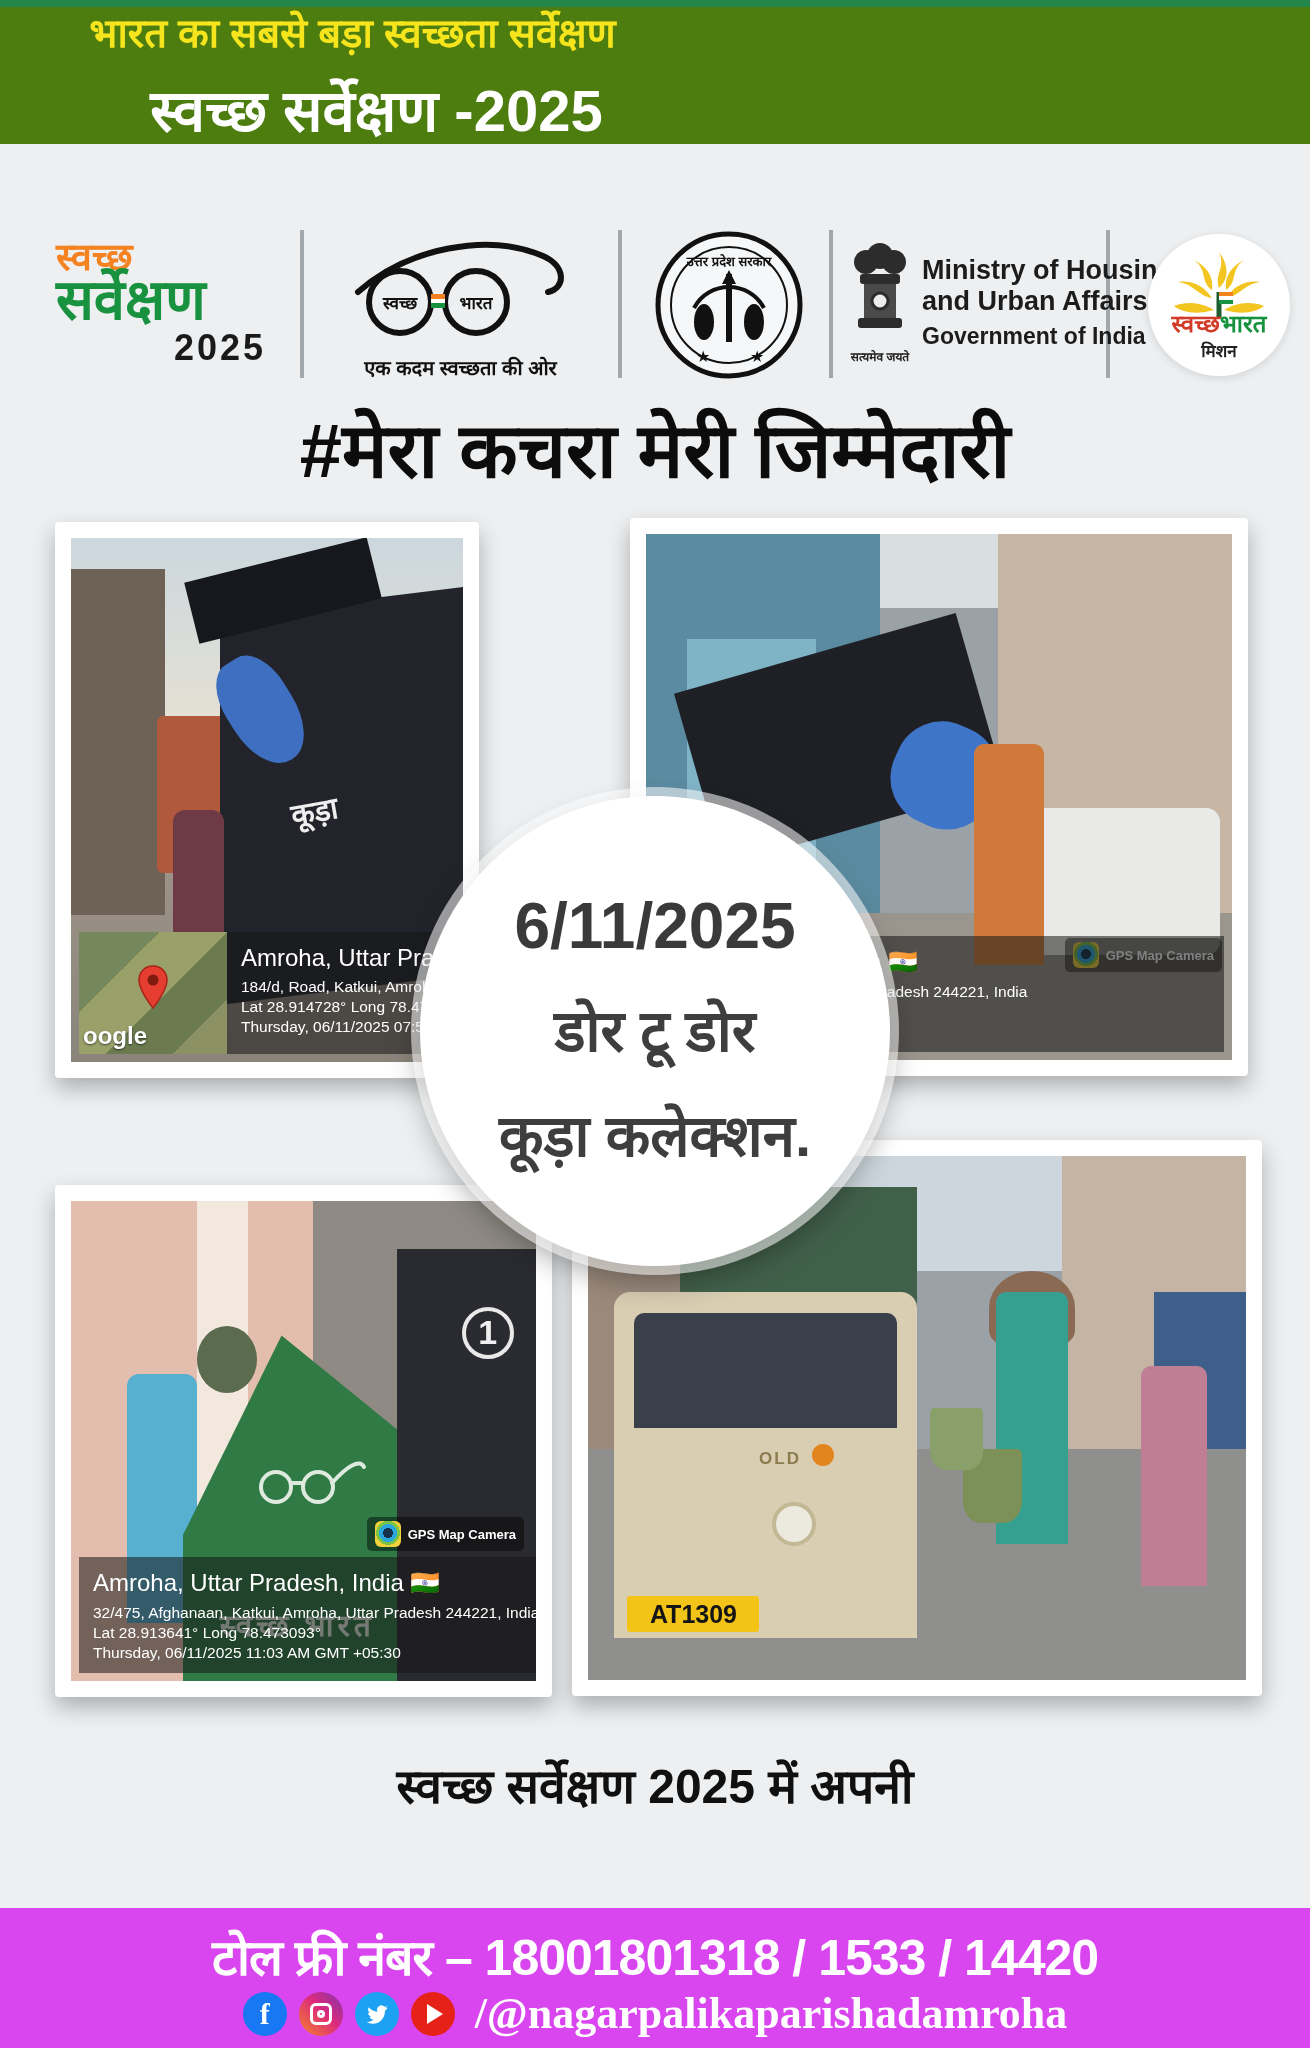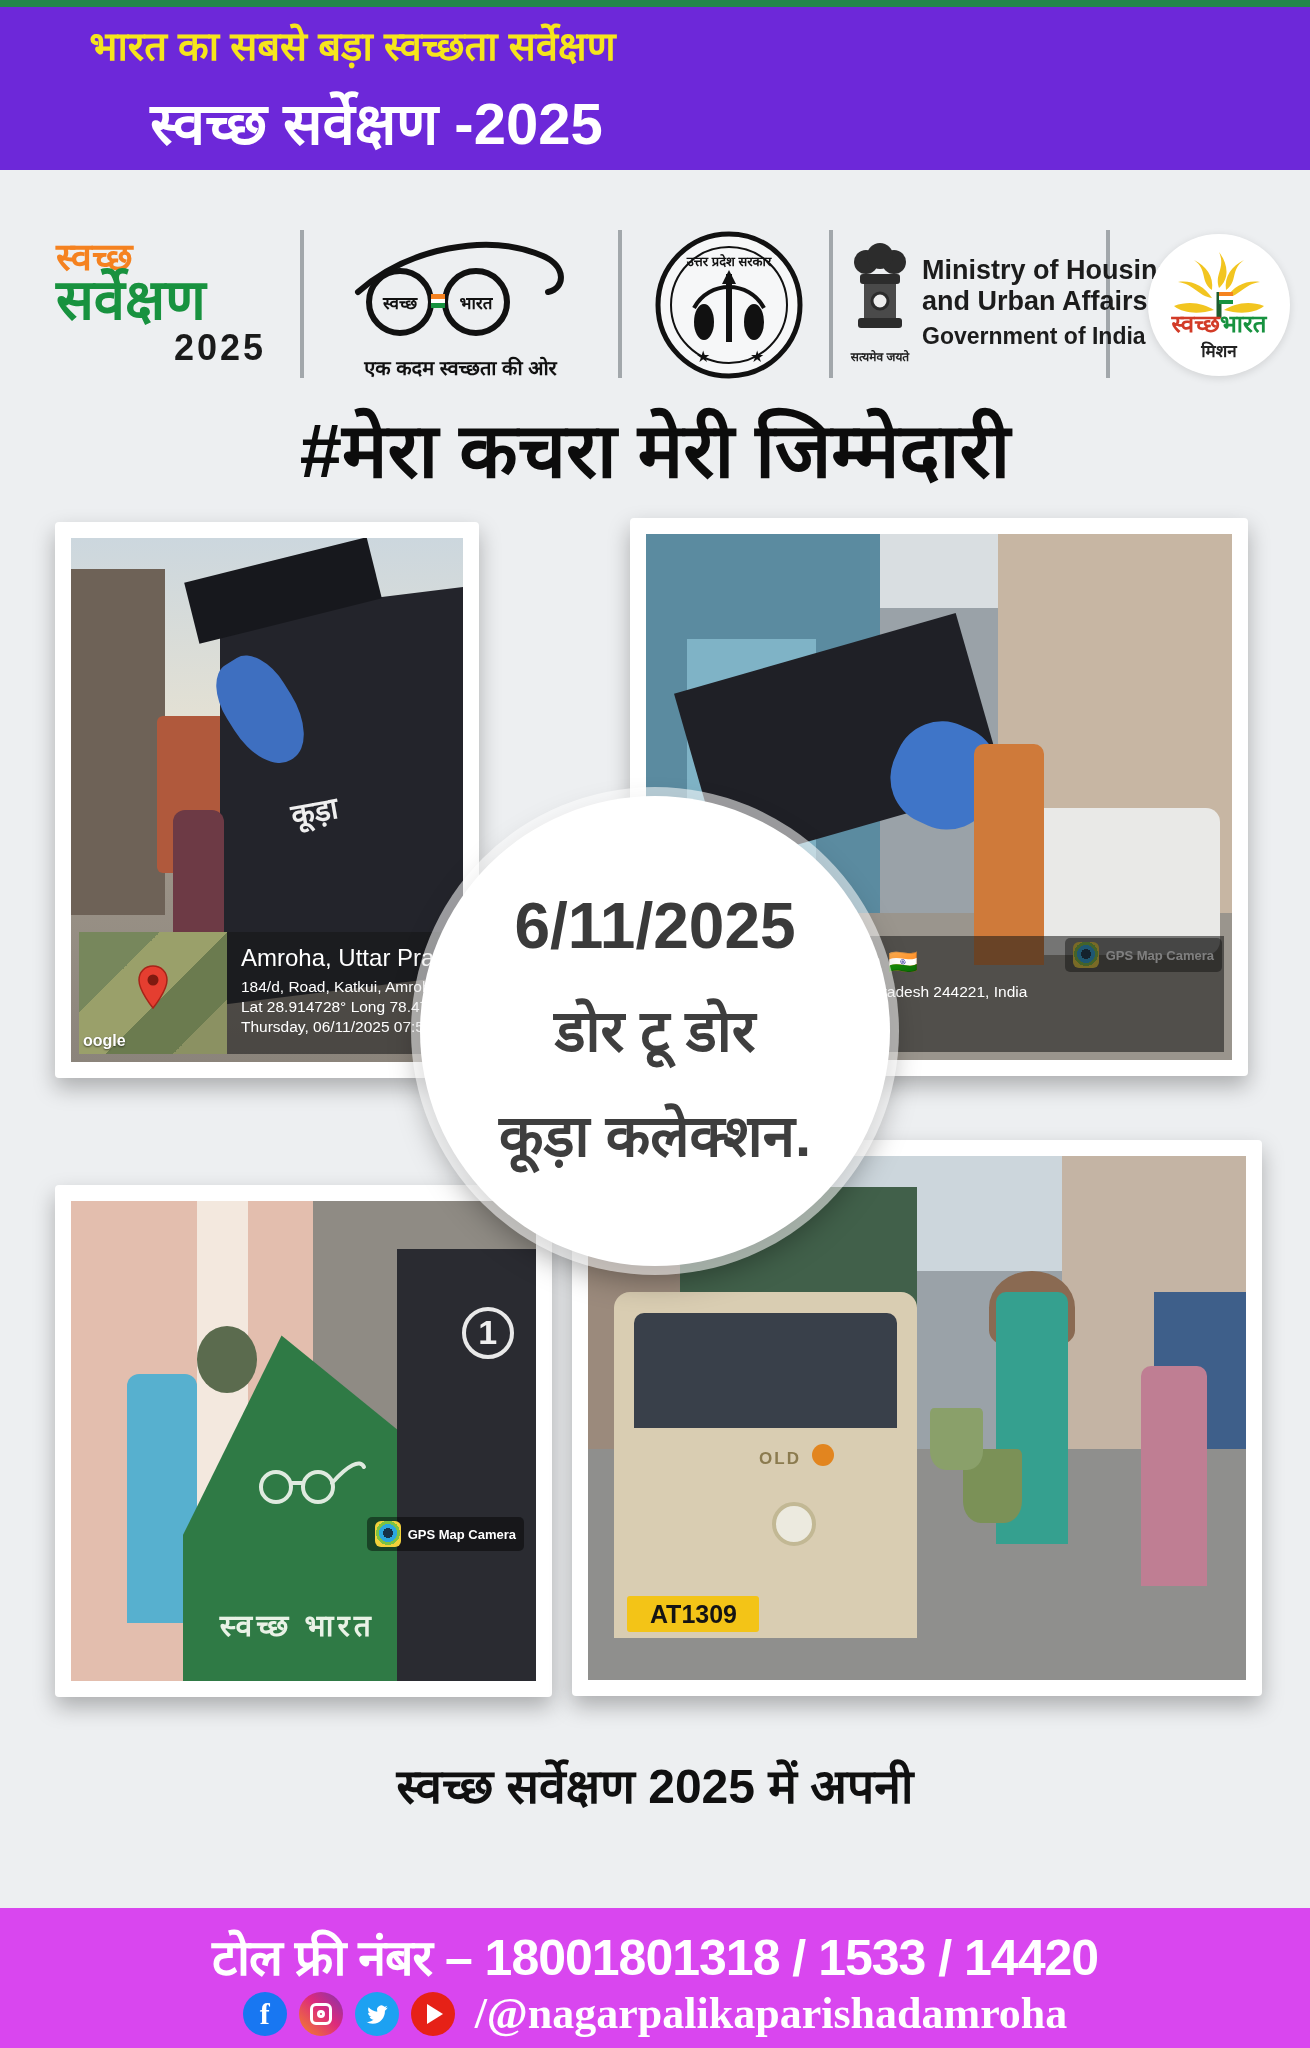--- a/index.html
+++ b/index.html
@@ -3,21 +3,21 @@
 <meta charset="utf-8">
 <style>
   html,body{margin:0;padding:0;background:#d8dadc;}
   *{box-sizing:border-box;}
   #poster{
     position:relative;width:1310px;height:2048px;margin:0 auto;
     background:#edeff1;overflow:hidden;
     font-family:"Liberation Sans","DejaVu Sans",sans-serif;
   }
   
-  .header{position:absolute;left:0;top:0;width:1310px;height:170px;background:#6d28d9;border-top:7px solid #23864b;}
+  .header{position:absolute;left:0;top:0;width:1310px;height:144px;background:#4d7c0f;border-top:7px solid #23864b;}
   .header-left{position:absolute;left:0;top:0;width:705px;height:100%;
     display:flex;flex-direction:column;align-items:center;justify-content:center;gap:10px;}
   .header-tagline{color:#f6e51c;font-size:40px;font-weight:bold;white-space:nowrap;}
   .header-title{color:#ffffff;font-size:58px;font-weight:bold;white-space:nowrap;margin-left:48px;}
   .org-badge{position:absolute;right:12px;top:12px;width:598px;height:164px;background:#ffffff;border-radius:8px;
     display:flex;flex-direction:column;align-items:center;justify-content:center;line-height:1.12;}
   .org-badge-line1{color:#f04e23;font-size:54px;font-weight:bold;}
   .org-badge-line2{color:#17923f;font-size:54px;font-weight:bold;}
   
   .logos{position:absolute;left:8px;top:212px;width:1310px;height:186px;}
@@ -101,21 +101,21 @@
   .s4-woman1{left:62%;top:26%;width:11%;height:48%;background:#35a08f;border-radius:10px 10px 0 0;}
   .s4-shawl{left:61%;top:22%;width:13%;height:14%;background:#8a6a52;border-radius:50% 50% 20% 20%;}
   .s4-woman2{left:84%;top:40%;width:10%;height:42%;background:#bf7e93;border-radius:10px 10px 0 0;}
   .s4-bucket1{left:57%;top:56%;width:9%;height:14%;background:#7b9157;border-radius:8% 8% 30% 30%;}
   .s4-bucket2{left:52%;top:48%;width:8%;height:12%;background:#8aa06a;border-radius:8% 8% 30% 30%;}
   
   .geo-overlay{position:absolute;left:8px;right:8px;bottom:8px;display:flex;align-items:stretch;gap:0;}
   .map-thumb{position:relative;width:148px;min-height:122px;flex:0 0 auto;
     background:linear-gradient(135deg,#77875c 0 30%,#9aa06a 30% 55%,#6b7b4f 55% 80%,#8b9162 80%);}
   .map-pin{position:absolute;left:50%;top:26%;transform:translateX(-50%);}
-  .map-watermark{position:absolute;left:4px;bottom:4px;color:#fff;font-size:16px;font-weight:bold;text-shadow:0 1px 2px rgba(0,0,0,.6);}
+  .map-watermark{position:absolute;left:4px;bottom:4px;color:#fff;font-size:24px;font-weight:bold;text-shadow:0 1px 2px rgba(0,0,0,.6);}
   .geo-text{flex:1 1 auto;background:rgba(22,22,22,0.55);color:#fff;padding:10px 14px;line-height:1.3;}
   .geo-title{font-size:24px;margin-bottom:4px;white-space:nowrap;overflow:hidden;}
   .geo-line{font-size:15.5px;white-space:nowrap;overflow:hidden;}
   .gps-badge{position:absolute;display:flex;align-items:center;gap:7px;background:rgba(0,0,0,0.45);
     border-radius:5px;padding:4px 8px;color:#fff;font-size:13px;font-weight:bold;white-space:nowrap;}
   .gps-badge-icon{width:26px;height:26px;border-radius:6px;flex:0 0 auto;
     background:radial-gradient(circle at 50% 46%,#16324a 0 5px,#2aa7df 5px 9px,#7dc243 9px 12px,#f2d13b 12px);}
   .badge-p2{right:10px;top:404px;}
   .badge-p3{right:12px;bottom:130px;}
   
@@ -309,20 +309,28 @@
       <svg class="shape s3-glasses" width="120" height="56" viewBox="0 0 120 56">
         <circle cx="28" cy="36" r="15" fill="none" stroke="#dfeadf" stroke-width="4"></circle>
         <circle cx="70" cy="36" r="15" fill="none" stroke="#dfeadf" stroke-width="4"></circle>
         <path d="M43 32 L55 32 M84 32 C100 14 112 8 116 16" fill="none" stroke="#dfeadf" stroke-width="4" stroke-linecap="round"></path>
       </svg>
       <div class="shape s3-cart-label">स्वच्छ भारत</div>
       <div class="gps-badge badge-p3">
         <span class="gps-badge-icon"></span>
         <span>GPS Map Camera</span>
       </div>
+      <div class="geo-overlay">
+        <div class="geo-text">
+          <div class="geo-title">Amroha, Uttar Pradesh, India 🇮🇳</div>
+          <div class="geo-line">32/475, Afghanaan, Katkui, Amroha, Uttar Pradesh 244221, India</div>
+          <div class="geo-line">Lat 28.913641° Long 78.473093°</div>
+          <div class="geo-line">Thursday, 06/11/2025 11:03 AM GMT +05:30</div>
+        </div>
+      </div>
     </div>
   </div>
 
   <div class="photo-card pc4">
     <div class="photo">
       <div class="shape s4-sky"></div>
       <div class="shape s4-bldg-left"></div>
       <div class="shape s4-bldg-right"></div>
       <div class="shape s4-gate"></div>
       <div class="shape s4-road"></div>

